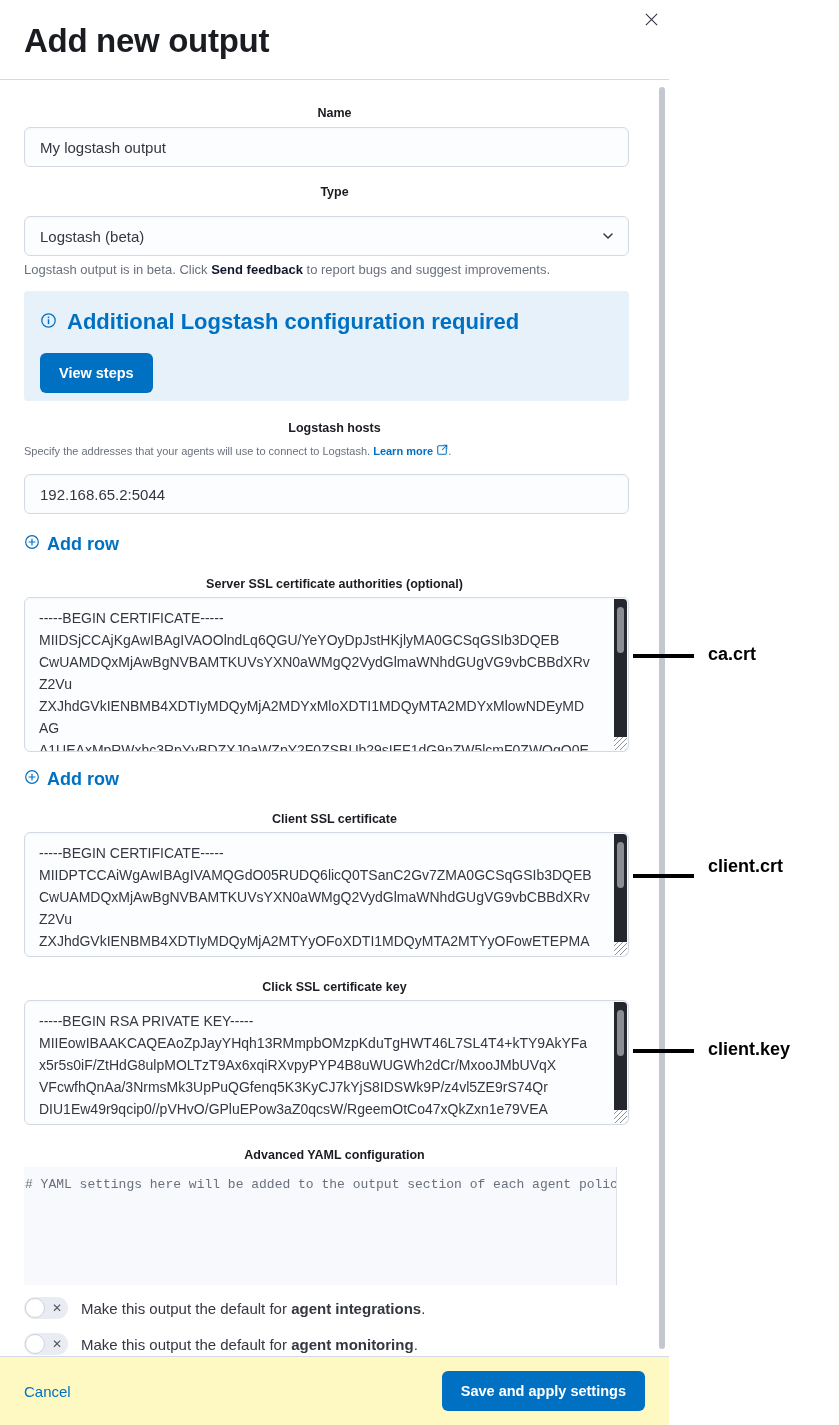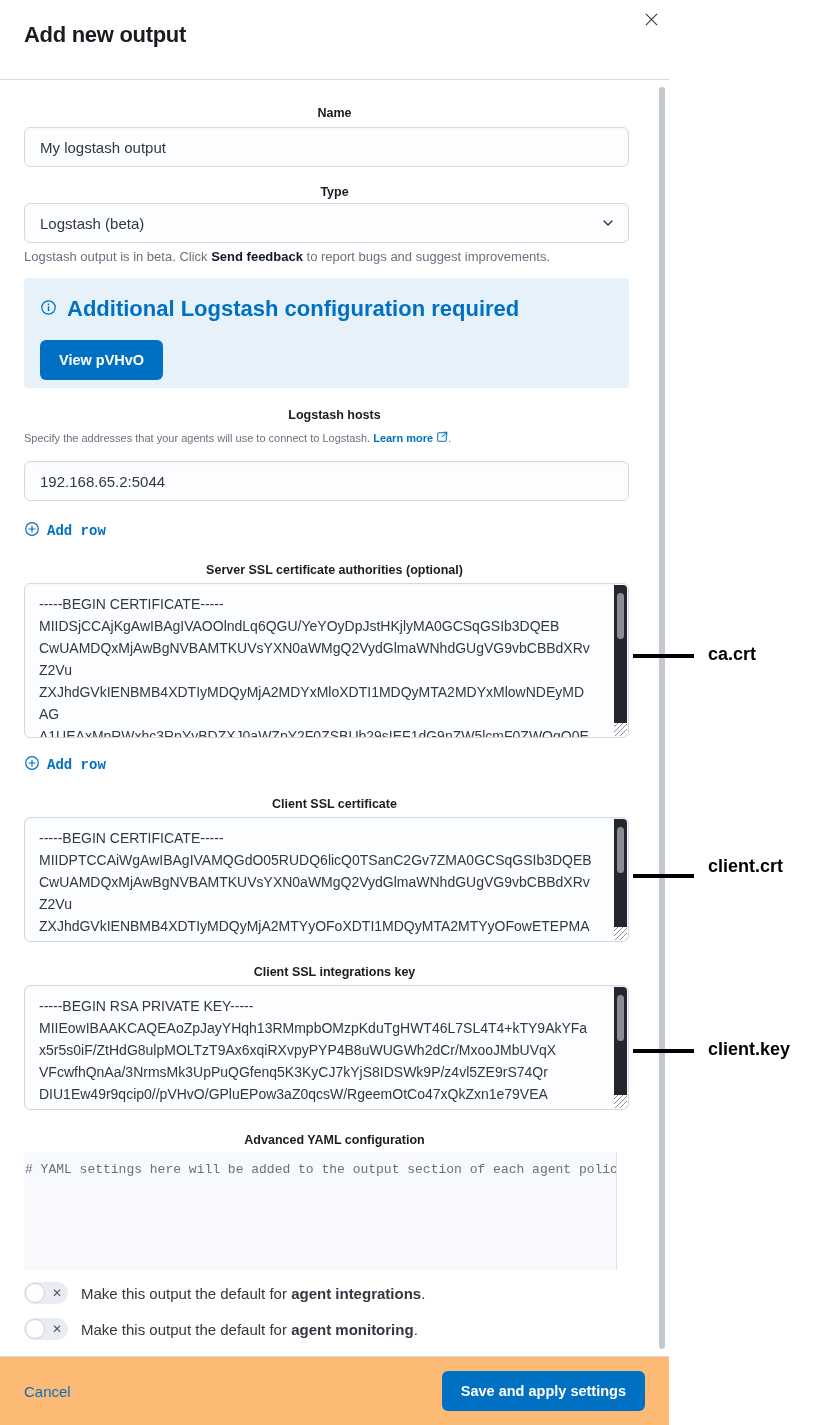--- a/index.html
+++ b/index.html
@@ -3,21 +3,21 @@
 <meta charset="utf-8">
 <style>
   * { margin:0; padding:0; box-sizing:border-box; }
   html,body { width:839px; height:1425px; background:#ffffff; font-family:"Liberation Sans", sans-serif; overflow:hidden; }
   .page { position:relative; width:839px; height:1425px; background:#ffffff; }
 
   
   .flyout { position:absolute; left:0; top:0; width:669px; height:1425px; background:#fff; }
 
   .flyout-header { position:absolute; left:0; top:0; width:669px; height:80px; border-bottom:1px solid #d3dae6; }
-  .flyout-title { position:absolute; left:24px; top:22px; font-size:22px; font-weight:700; color:#1a1c21; letter-spacing:-0.3px; }
+  .flyout-title { position:absolute; left:24px; top:22px; font-size:33px; font-weight:700; color:#1a1c21; letter-spacing:-0.3px; }
   .close-btn { position:absolute; left:639px; top:9px; width:24px; height:24px; background:none; border:none; cursor:pointer; display:flex; align-items:center; justify-content:center; }
 
   .flyout-body { position:absolute; left:0; top:80px; width:669px; height:1276px; padding:25px 24px 0 24px; overflow:hidden; }
 
   .flyout-scrollbar { position:absolute; left:659px; top:87px; width:6px; height:1262px; background:#c3c7cf; border-radius:3px; }
 
   
   .form-label { font-size:12.5px; font-weight:700; color:#1a1c21; line-height:16px;text-align:center; }
   .text-input { width:605px; height:40px; border:1px solid #d3dae6; border-radius:6px; background:#fcfdfe; font-size:15px; color:#343741; padding:0 15px; font-family:"Liberation Sans",sans-serif; box-shadow:inset 0 1px 2px rgba(152,162,179,0.08); }
   .select-wrap { position:relative; width:605px; }
@@ -28,53 +28,53 @@
 
   .callout { width:605px; height:110px; background:#e6f1fa; border-radius:4px; padding:18px 16px 0 16px; }
   .callout-head { display:flex; align-items:center; gap:10px; }
   .callout-title { font-size:22px; font-weight:600; color:#0071c2; }
   .primary-btn { background:#0071c2; color:#fff; border:none; border-radius:6px; height:40px; padding:0 19px; font-size:14.5px; font-weight:600; font-family:"Liberation Sans",sans-serif; cursor:pointer; }
   .callout .primary-btn { margin-top:18px; }
 
   .desc-text { font-size:11px; color:#69707d; line-height:17px; }
   .link-regular { color:#0071c2; text-decoration:none; font-weight:600; cursor:pointer; }
 
-  .add-row { display:inline-flex; align-items:center; gap:7px; color:#0071c2; font-size:14px; font-weight:600; cursor:pointer; background:none; border:none; font-family:Liberation Mono, monospace; padding:0; }
+  .add-row { display:inline-flex; align-items:center; gap:7px; color:#0071c2; font-size:18px; font-weight:600; cursor:pointer; background:none; border:none; font-family:Liberation Sans, sans-serif; padding:0; }
 
   .cert-box { position:relative; width:605px; border:1px solid #d3dae6; border-radius:6px; background:#fcfdfe; overflow:hidden; box-shadow:inset 0 1px 2px rgba(152,162,179,0.08); }
   .cert-box.h155 { height:155px; }
   .cert-box.h125 { height:125px; }
   .cert-text { position:absolute; left:0; top:0; right:14px; bottom:0; padding:9px 0 0 14px; font-size:14px; line-height:22px; color:#343741; white-space:pre; overflow:hidden; }
   .cert-scroll-track { position:absolute; top:1px; right:1px; bottom:14px; width:13px; background:#24272d; border-radius:0 4px 0 0; }
   .cert-scroll-thumb { position:absolute; top:8px; left:3px; width:7px; height:46px; background:#8a8d94; border-radius:4px; }
   .cert-resize { position:absolute; right:1px; bottom:1px; width:13px; height:13px; background:repeating-linear-gradient(135deg,#ffffff 0 2.5px,#8d9096 2.5px 3.5px); border-radius:0 0 4px 0; }
 
   .yaml-box { position:relative; width:605px; height:118px; background:#f7f9fc; overflow:hidden; }
   .yaml-placeholder { position:absolute; left:1px; top:9px; right:16px; font-family:"Liberation Mono", monospace; font-size:13px; color:#69707d; line-height:18px; white-space:pre; }
   .yaml-scroll-track { position:absolute; right:0; top:0; bottom:0; width:13px; background:#ffffff; border-left:1px solid #dde1e8; }
 
   .toggle-row { display:flex; align-items:center; }
   .switch { position:relative; width:44px; height:22px; border-radius:11px; background:#e9edf3; cursor:pointer; flex:0 0 auto; }
   .switch-thumb { position:absolute; left:1px; top:1px; width:20px; height:20px; border-radius:50%; background:#fff; border:1px solid #ccd2dc; }
   .switch-cross { position:absolute; left:28px; top:4px; font-size:12px; line-height:14px; color:#51565f; }
   .toggle-label { margin-left:13px; font-size:15px; color:#343741; }
   .toggle-label b { font-weight:700; }
 
-  .flyout-footer { position:absolute; left:0; top:1356px; width:669px; height:69px; background:#fdba74; border-top:1px solid #d3dae6; display:flex; align-items:center; justify-content:space-between; padding:0 24px; }
+  .flyout-footer { position:absolute; left:0; top:1356px; width:669px; height:69px; background:#fef9c3; border-top:1px solid #d3dae6; display:flex; align-items:center; justify-content:space-between; padding:0 24px; }
   .cancel-link { color:#0071c2; font-size:15px; font-weight:500; background:none; border:none; cursor:pointer; font-family:"Liberation Sans",sans-serif; }
 
   
   .annot-line { position:absolute; height:4px; background:#000; left:633px; width:61px; }
   .annot-label { position:absolute; left:708px; font-size:18px; font-weight:700; color:#000; }
   .line-ca { top:654px; } .label-ca { top:644px; }
   .line-cc { top:874px; } .label-cc { top:856px; }
   .line-ck { top:1049px; } .label-ck { top:1039px; }
 
   
-  .mt3{margin-top:3px}.mt4{margin-top:4px}.mt5{margin-top:5px}.mt6{margin-top:6px}.mt7{margin-top:7px}
+  .mt3{margin-top:16px}.mt4{margin-top:4px}.mt5{margin-top:5px}.mt6{margin-top:6px}.mt7{margin-top:7px}
   .mt12{margin-top:12px}.mt13{margin-top:13px}.mt14{margin-top:14px}.mt17{margin-top:17px}.mt19{margin-top:19px}
   .mt20{margin-top:20px}.mt21{margin-top:21px}.mt22{margin-top:22px}
 </style>
 </head>
 <body>
 
 <div class="page">
   <div class="flyout">
 
     <div class="flyout-header">
@@ -109,21 +109,21 @@
         <div class="callout-head">
           <span>
             <svg width="17" height="17" viewBox="0 0 16 16">
                 <circle cx="8" cy="8" r="6.3" stroke="#0071c2" stroke-width="1.2" fill="none"></circle>
                 <rect x="7.3" y="4.3" width="1.4" height="1.5" fill="#0071c2"></rect>
                 <rect x="7.3" y="6.8" width="1.4" height="4.6" fill="#0071c2"></rect>
               </svg>
           </span>
           <span class="callout-title">Additional Logstash configuration required</span>
         </div>
-        <button class="primary-btn">View pVHvO</button>
+        <button class="primary-btn">View steps</button>
       </div>
 
       
       <div class="form-label mt19">Logstash hosts</div>
       <div class="desc-text mt7"><span>Specify the addresses that your agents will use to connect to Logstash. </span><a class="link-regular">Learn more</a>
         <span style="display:inline-block; transform:translateY(1px);">
           <svg width="12" height="12" viewBox="0 0 14 14">
               <path d="M9.5 2H3.6A1.6 1.6 0 0 0 2 3.6v6.8A1.6 1.6 0 0 0 3.6 12h6.8A1.6 1.6 0 0 0 12 10.4V4.8" stroke="#0071c2" stroke-width="1.2" fill="none"></path>
               <path d="M7 7l5.2-5.2M8.6 1.4H12.6v4" stroke="#0071c2" stroke-width="1.2" fill="none"></path>
             </svg>
@@ -175,21 +175,21 @@
 Z2Vu
 ZXJhdGVkIENBMB4XDTIyMDQyMjA2MTYyOFoXDTI1MDQyMTA2MTYyOFowETEPMA
 0G</div>
         <div class="cert-scroll-track">
             <div class="cert-scroll-thumb"></div>
           </div>
         <div class="cert-resize"></div>
       </div>
 
       
-      <div class="form-label mt22">Client SSL integrations key</div>
+      <div class="form-label mt22">Click SSL certificate key</div>
       <div class="cert-box h125 mt5">
         <div class="cert-text">-----BEGIN RSA PRIVATE KEY-----
 MIIEowIBAAKCAQEAoZpJayYHqh13RMmpbOMzpKduTgHWT46L7SL4T4+kTY9AkYFa
 x5r5s0iF/ZtHdG8ulpMOLTzT9Ax6xqiRXvpyPYP4B8uWUGWh2dCr/MxooJMbUVqX
 VFcwfhQnAa/3NrmsMk3UpPuQGfenq5K3KyCJ7kYjS8IDSWk9P/z4vl5ZE9rS74Qr
 DIU1Ew49r9qcip0//pVHvO/GPluEPow3aZ0qcsW/RgeemOtCo47xQkZxn1e79VEA
 UVYzGHokpKMyaneJii2he2aiwQl4QG7InGvlWEzDt/jQODxD25m92SiWiqocXYDd</div>
         <div class="cert-scroll-track">
             <div class="cert-scroll-thumb"></div>
           </div>

